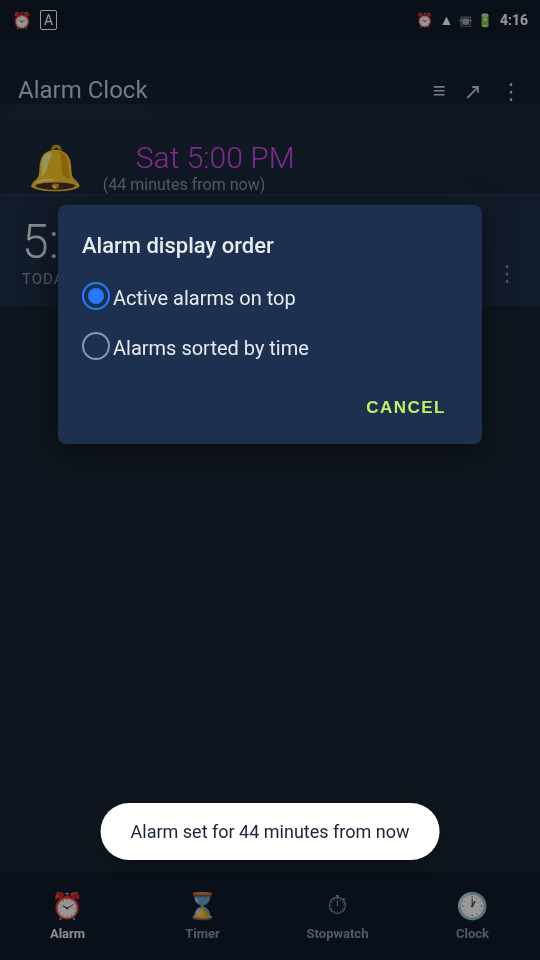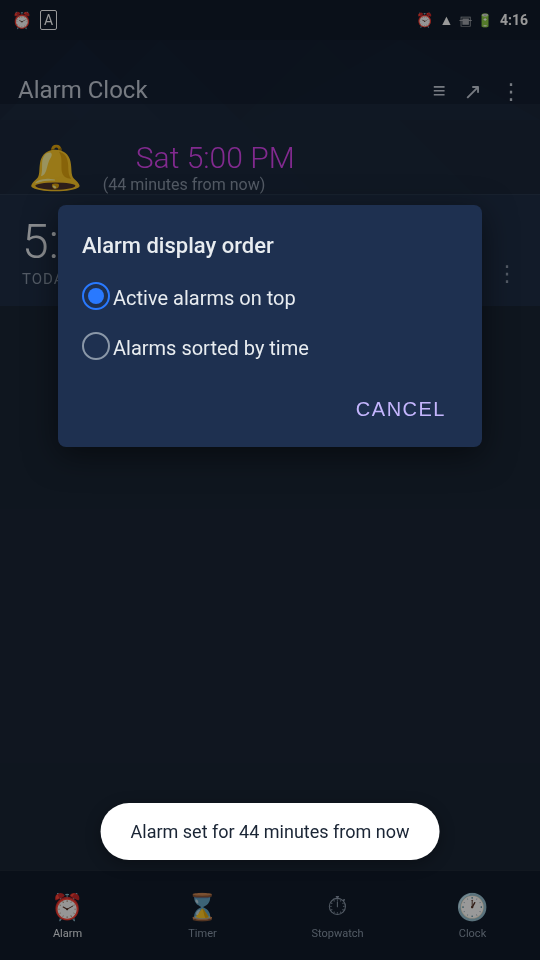--- a/index.html
+++ b/index.html
@@ -221,23 +221,23 @@
       color: #e8ecf0;
       font-size: 20px;
     }
     .dialog-actions {
       display: flex;
       justify-content: flex-end;
       margin-top: 10px;
       padding-top: 6px;
     }
     .dialog-cancel-btn {
-      color: #c4b5fd;
-      font-size: 20px;
-      font-weight: 400;
+      color: #bef264;
+      font-size: 17px;
+      font-weight: 700;
       letter-spacing: 1.5px;
       cursor: pointer;
       padding: 10px 8px;
       text-transform: uppercase;
       background: none;
       border: none;
     }
 
     
     .toast {
@@ -274,22 +274,23 @@
       align-items: center;
       gap: 5px;
       cursor: pointer;
       flex: 1;
     }
     .nav-icon {
       font-size: 26px;
       color: #8a97a8;
     }
     .nav-label {
-      font-size: 11px;
+      font-size: 13px;
       color: #8a97a8;
+      font-weight: bold;
     }
     .nav-item.active .nav-icon,
     .nav-item.active .nav-label {
       color: #e8ecf0;
     }
 
     
     .bg-pattern {
       position: absolute;
       top: 40px;

